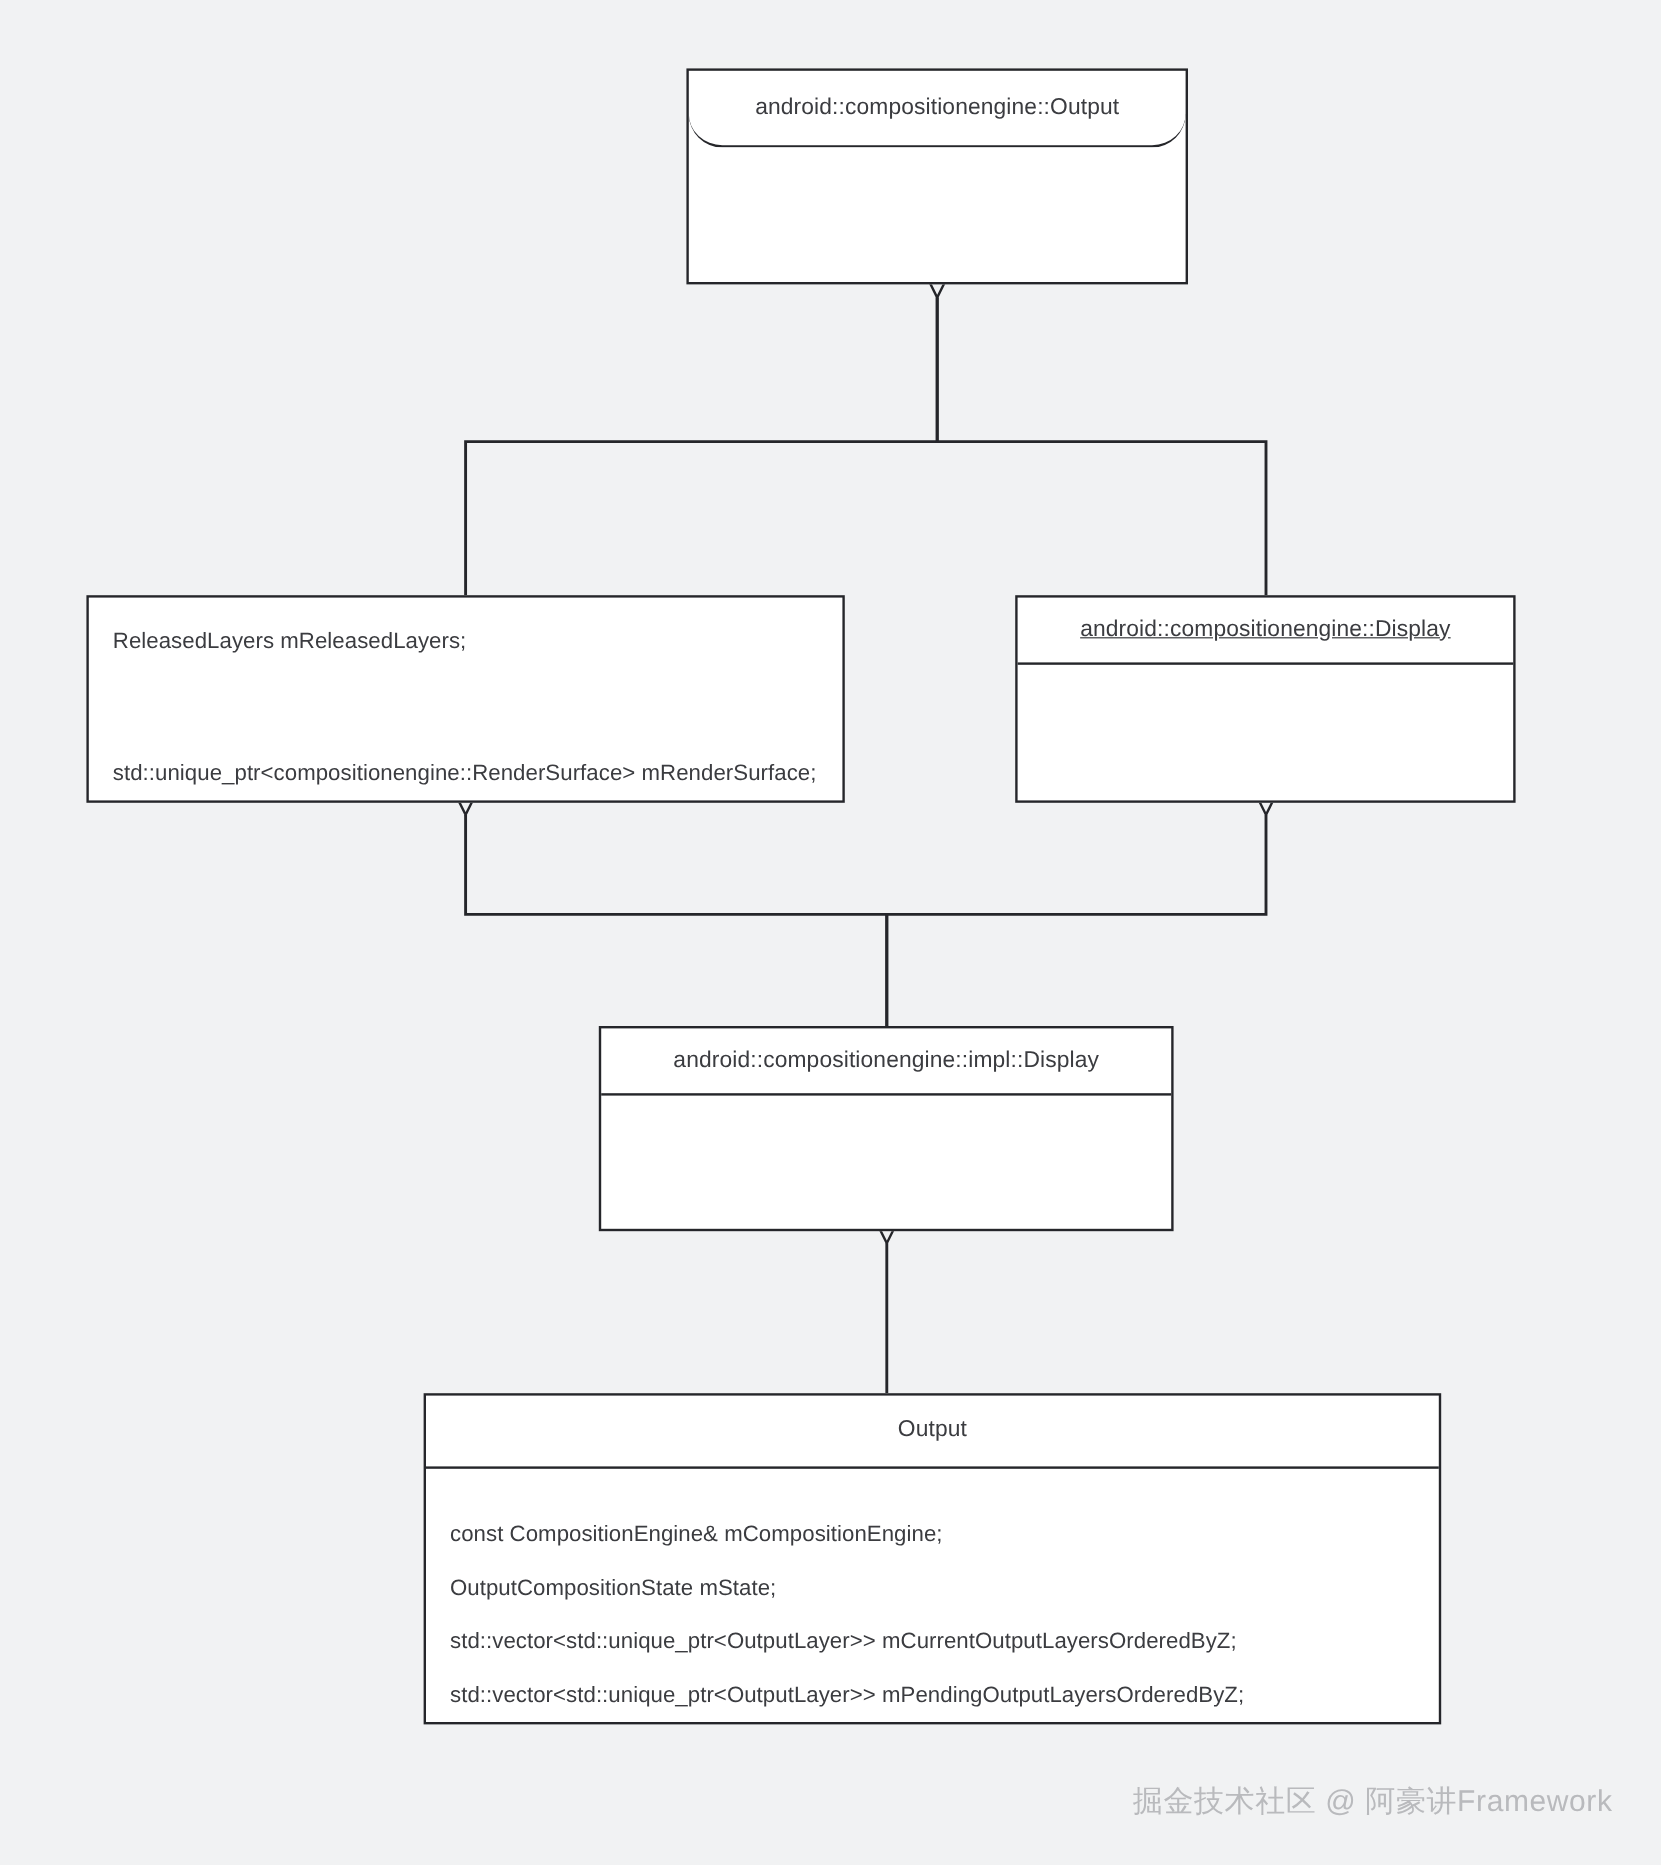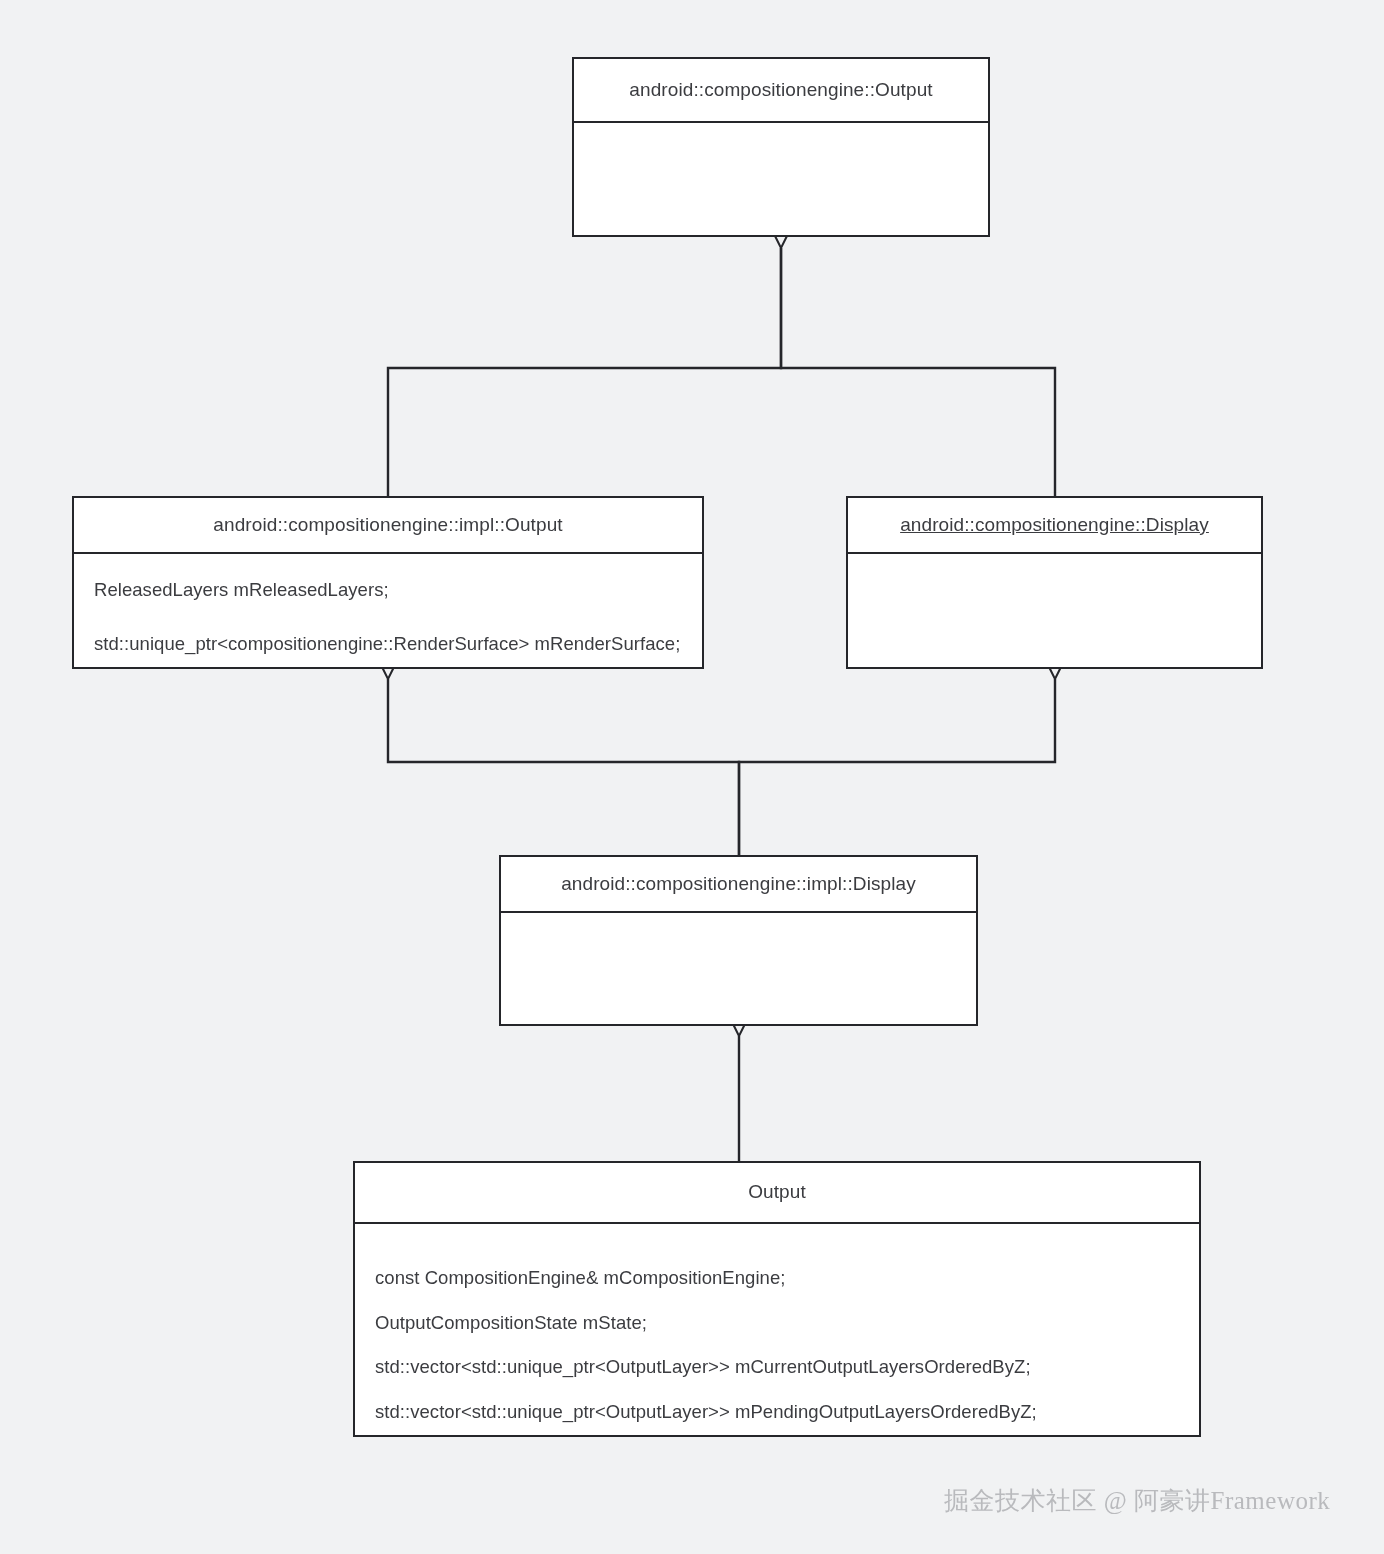--- a/index.html
+++ b/index.html
@@ -69,21 +69,21 @@
     white-space: nowrap;
     letter-spacing: 0.05px;
   }
   .watermark {
     position: absolute;
     color: #b9babd;
     font-size: 25px;
     letter-spacing: 0.5px;
     white-space: nowrap;
     z-index: 8;
-    font-family: Liberation Serif, serif;
+    font-family: Liberation Sans, sans-serif;
   }
 </style>
 </head>
 <body>
 
 <div id="canvas">
 
   <svg id="edge-layer" viewBox="0 0 1384 1554" width="1384" height="1554">
     <defs>
       <marker id="uml-arrow" markerWidth="16" markerHeight="14" refX="1.5" refY="7" orient="auto" markerUnits="userSpaceOnUse">
@@ -106,26 +106,25 @@
     <g>
       <path d="M 739,855 L 739,762 L 1055,762 L 1055,679" fill="none" stroke="#25262a" stroke-width="2.4" stroke-linejoin="miter" marker-end="url(#uml-arrow)"></path>
     </g>
 
     <g>
       <path d="M 739,1161 L 739,1036" fill="none" stroke="#25262a" stroke-width="2.4" stroke-linejoin="miter" marker-end="url(#uml-arrow)"></path>
     </g>
   </svg>
 
   <div class="uml-class" style="left:572px; top:57px; width:418px; height:180px;">
-    <div class="uml-title" style="height:64px;">android::compositionengine::Output</div>
+    <div class="uml-title" style="height:64px;border-radius:28px;">android::compositionengine::Output</div>
     <div class="uml-body"></div>
   </div>
 
   <div class="uml-class" style="left:72px; top:496px; width:632px; height:173px;">
-    <div class="uml-title" style="height:56px;">android::compositionengine::impl::Output</div>
     <div class="uml-body">
       <div class="attr-line">ReleasedLayers mReleasedLayers;</div>
       <div class="attr-line">std::unique_ptr&lt;compositionengine::RenderSurface&gt; mRenderSurface;</div>
     </div>
   </div>
 
   <div class="uml-class" style="left:846px; top:496px; width:417px; height:173px;">
     <div class="uml-title" style="height:56px;text-decoration:underline;">android::compositionengine::Display</div>
     <div class="uml-body"></div>
   </div>

